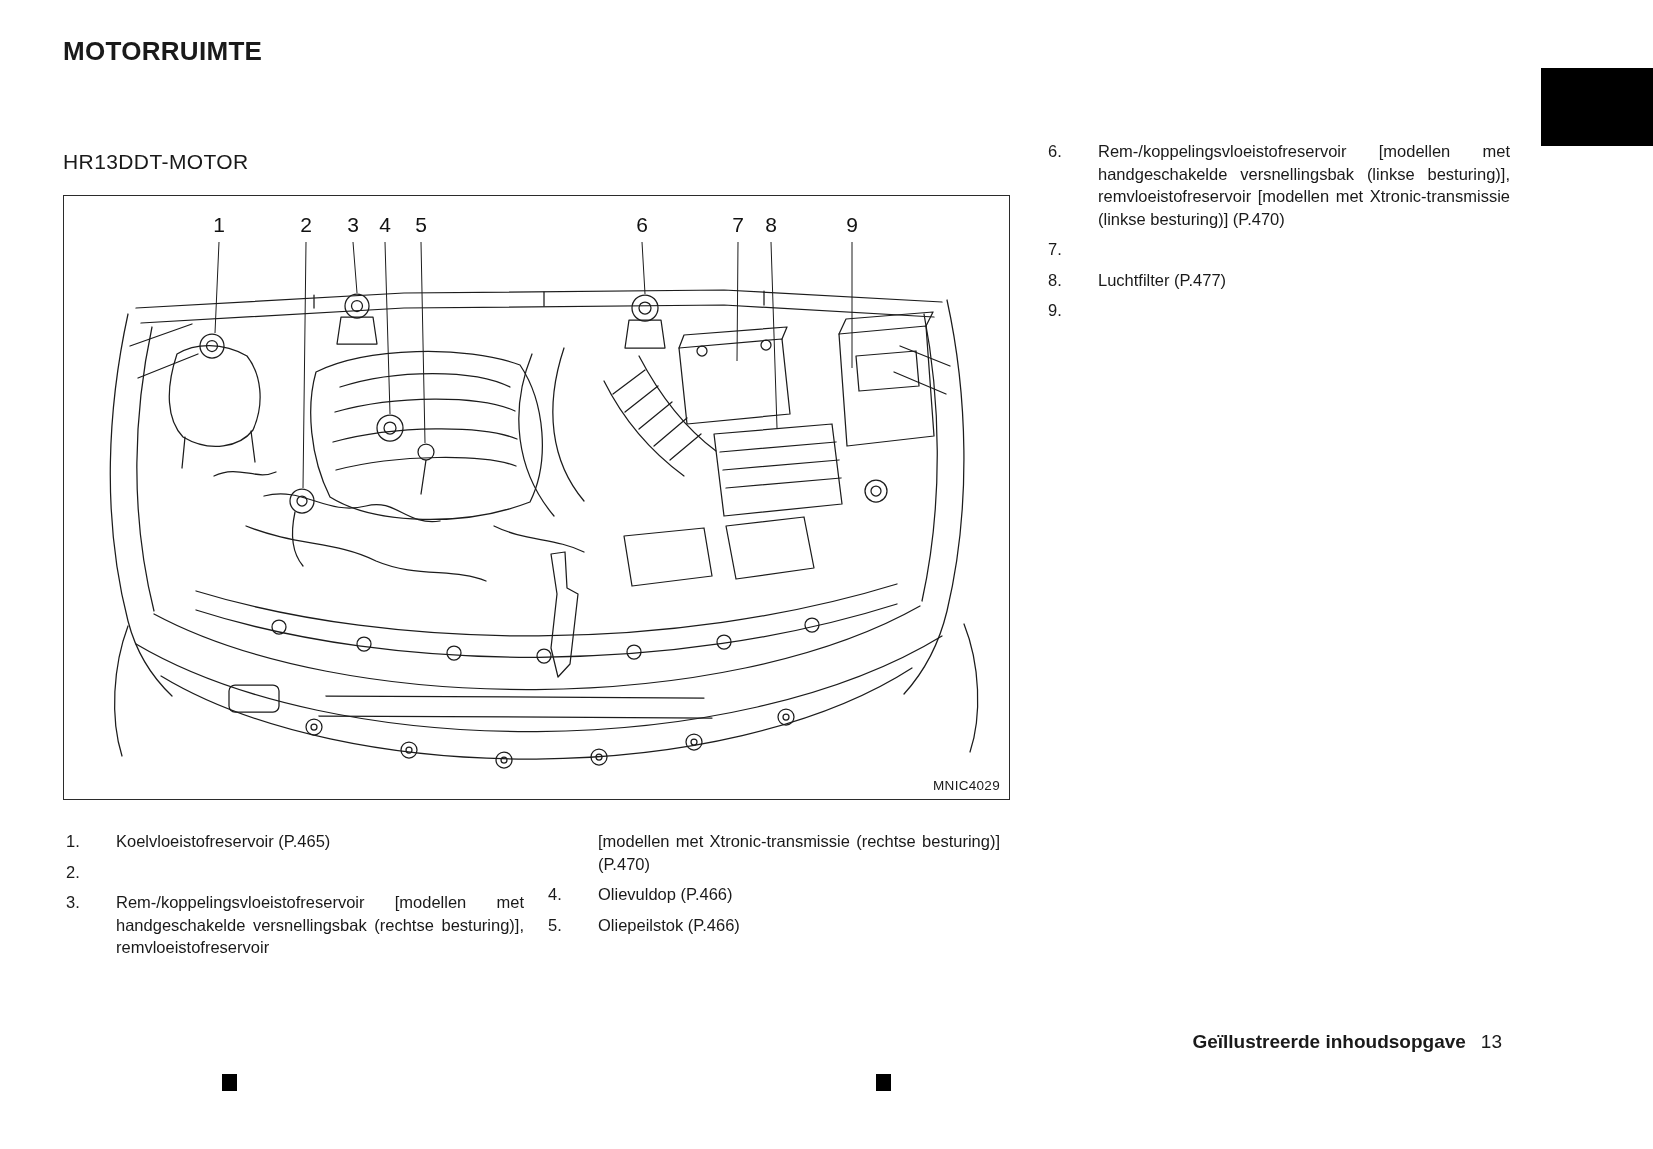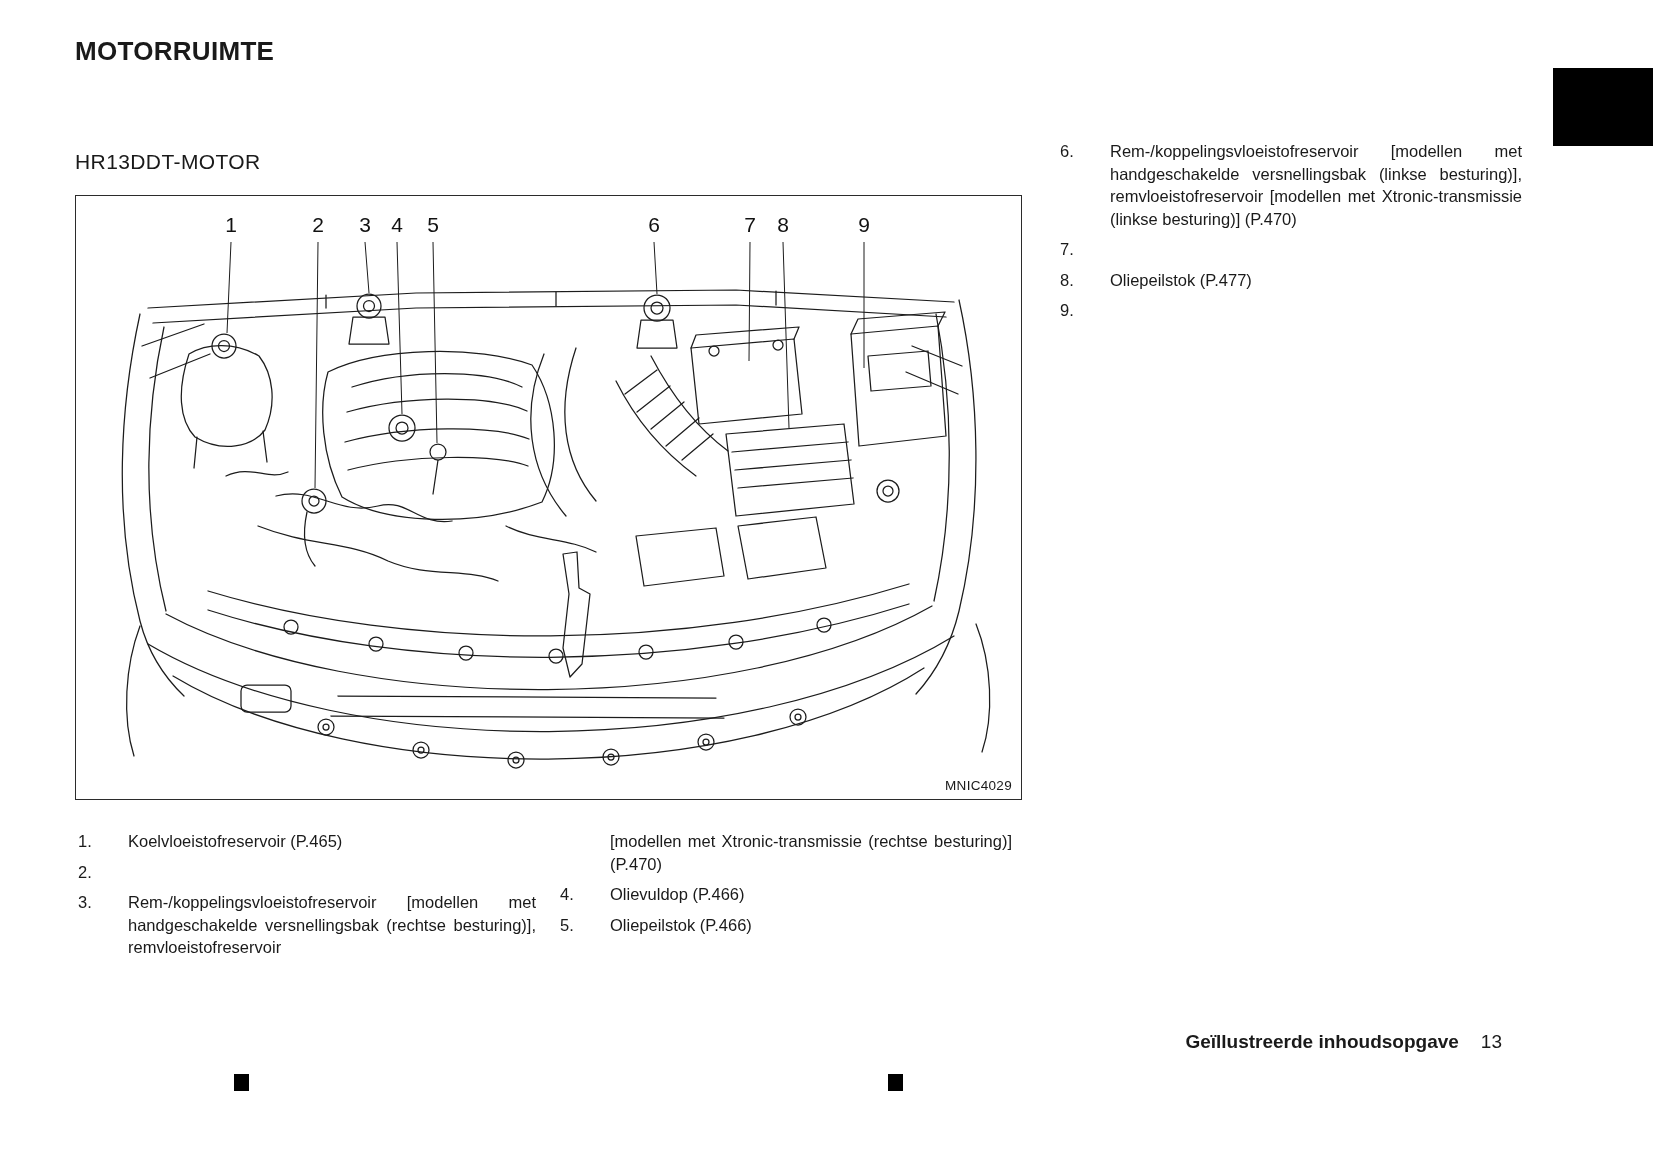--- a/index.html
+++ b/index.html
@@ -4,21 +4,21 @@
 <style>
   * { margin:0; padding:0; box-sizing:border-box; }
   html,body { width:1653px; height:1149px; }
   body {
     font-family:"Liberation Sans", sans-serif;
     background:#ffffff;
     color:#1a1a1a;
     position:relative;
     overflow:hidden;
   }
-  .abs { position:absolute;margin-left:12px; }
+  .abs { position:absolute; }
 
   .page-title {
     left:63px; top:36px;
     font-size:26px; font-weight:700; letter-spacing:0.3px;
   }
   .section-heading {
     left:63px; top:150px;
     font-size:21px; font-weight:400; letter-spacing:0.4px;
   }
   .section-tab {
@@ -41,21 +41,21 @@
   .legend { font-size:16.5px; line-height:22.5px; }
   .legend-item { display:flex; margin-bottom:8px; }
   .legend-num { flex:0 0 50px; width:50px; }
   .legend-text { flex:1; text-align:justify; }
   .legend-right { left:1048px; top:140px; width:462px; }
   .legend-bottom-left { left:66px; top:830px; width:458px; }
   .legend-bottom-right { left:548px; top:830px; width:452px; }
 
   .footer {
     right:151px; top:1031px;
-    display:flex; align-items:baseline; gap:22px;
+    display:flex; align-items:baseline; gap:15px;
     font-size:19px;
   }
   .footer-label { font-weight:700; }
   .print-mark { width:15px; height:17px; background:#000; top:1074px; }
   .print-mark.m1 { left:222px; }
   .print-mark.m2 { left:876px; }
 </style>
 </head>
 <body>
 
@@ -203,21 +203,21 @@
 <div class="abs legend legend-right">
   <div class="legend-item">
     <span class="legend-num">6.</span>
     <p class="legend-text">Rem-/koppelingsvloeistofreservoir [modellen met handgeschakelde versnellingsbak (linkse besturing)], remvloeistofreservoir [modellen met Xtronic-transmissie (linkse besturing)] (P.470)</p>
   </div>
   <div class="legend-item">
     <span class="legend-num">7.</span>
   </div>
   <div class="legend-item">
     <span class="legend-num">8.</span>
-    <p class="legend-text">Oliepeilstok (P.477)</p>
+    <p class="legend-text">Luchtfilter (P.477)</p>
   </div>
   <div class="legend-item">
     <span class="legend-num">9.</span>
   </div>
 </div>
 
 <div class="abs legend legend-bottom-left">
   <div class="legend-item">
     <span class="legend-num">1.</span>
     <p class="legend-text">Koelvloeistofreservoir (P.465)</p>

